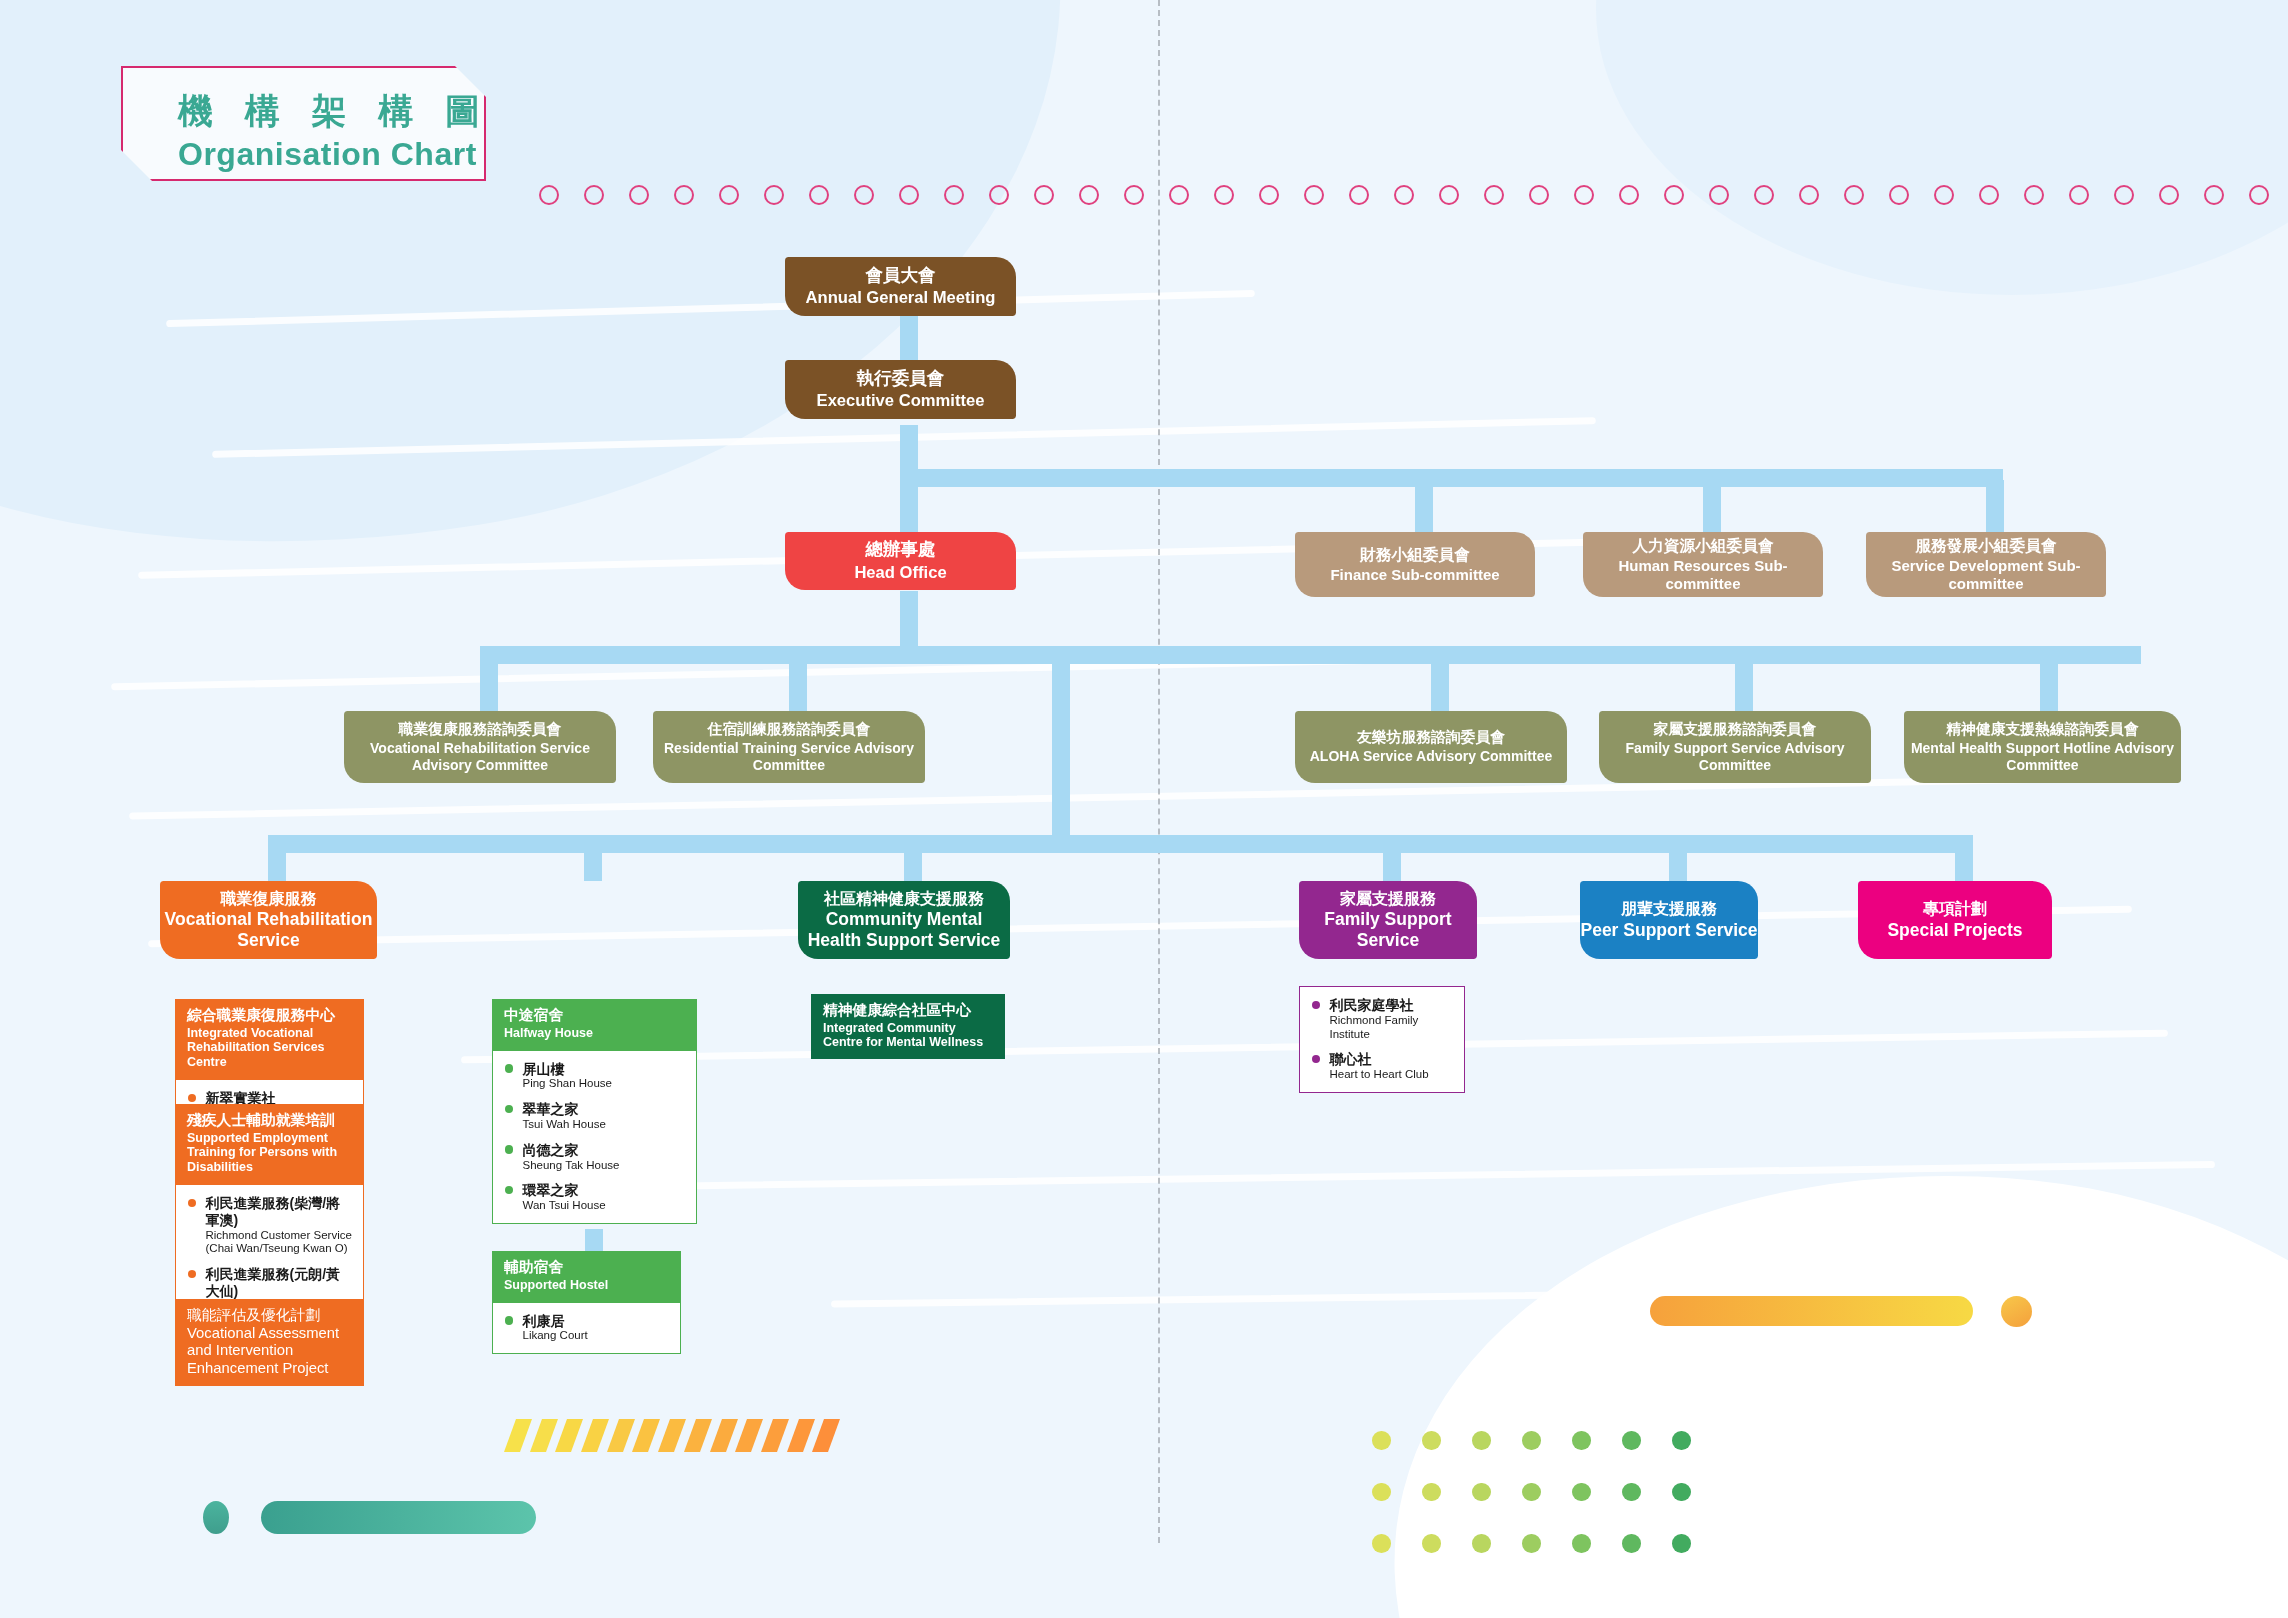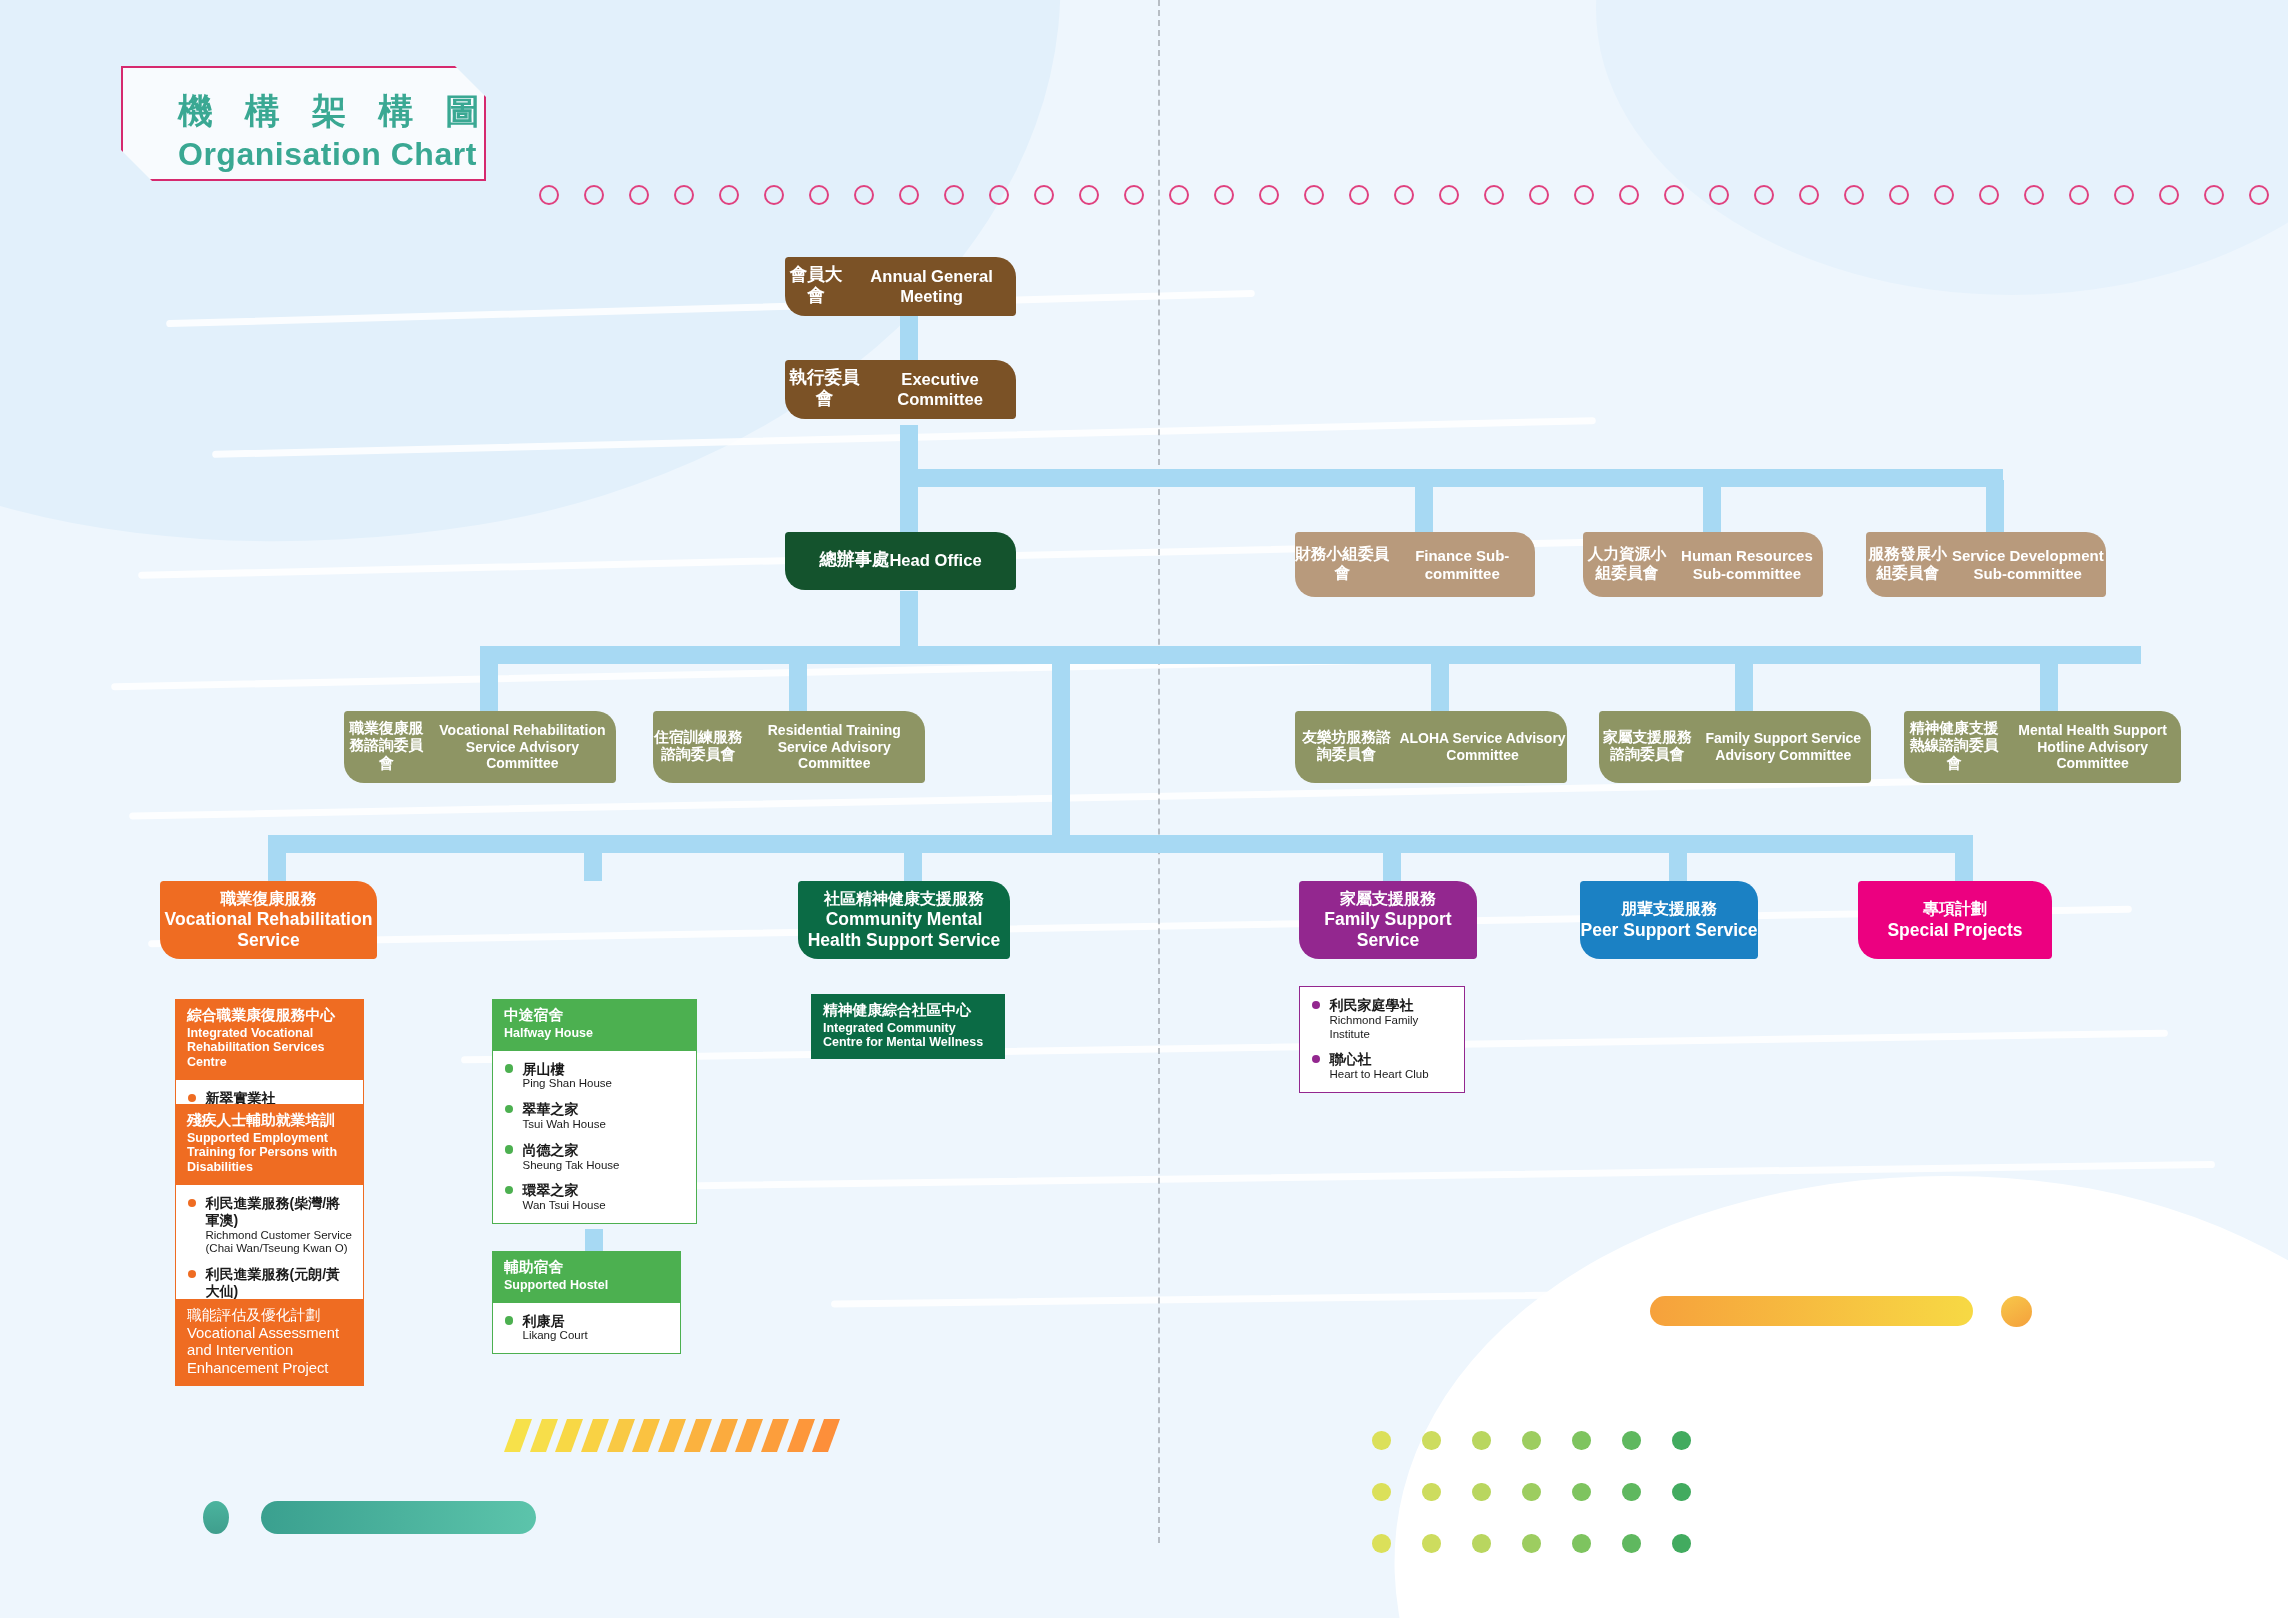--- a/index.html
+++ b/index.html
@@ -57,30 +57,30 @@
   .circle-row .c{width:20px;height:20px;border:2.3px solid #e0417f;border-radius:50%;box-sizing:border-box;}
 
   
   .line{position:absolute;background:#a7d9f3;}
   .line.v{width:17.5px;}
   .line.h{height:17.5px;}
 
   
   .node{
     position:absolute;box-sizing:border-box;
-    display:flex;flex-direction:row;align-items:center;justify-content:center;
+    display:flex;flex-direction:column;align-items:center;justify-content:center;
     text-align:center;color:#fff;line-height:1.18;
     border-radius:3.7px 20px 3.7px 20px;
   }
   .node .zh{font-weight:700;}
   .node .en{font-weight:700;}
 
   .n-agm{background:#7b5226;}
   .n-exec{background:#7b5226;}
-  .n-head{background:#14532d;}
+  .n-head{background:#ef4444;}
   .n-sub{background:#b89a7c;}
   .n-adv{background:#8e9564;}
 
   
   .tier1{width:231px;height:59px;font-size:0;}
   .tier1 .zh{font-size:17.5px;margin-bottom:2.8px;}
   .tier1 .en{font-size:16.6px;}
 
   .tier-sub{width:240px;height:65px;}
   .tier-sub .zh{font-size:15.7px;margin-bottom:1.8px;}

